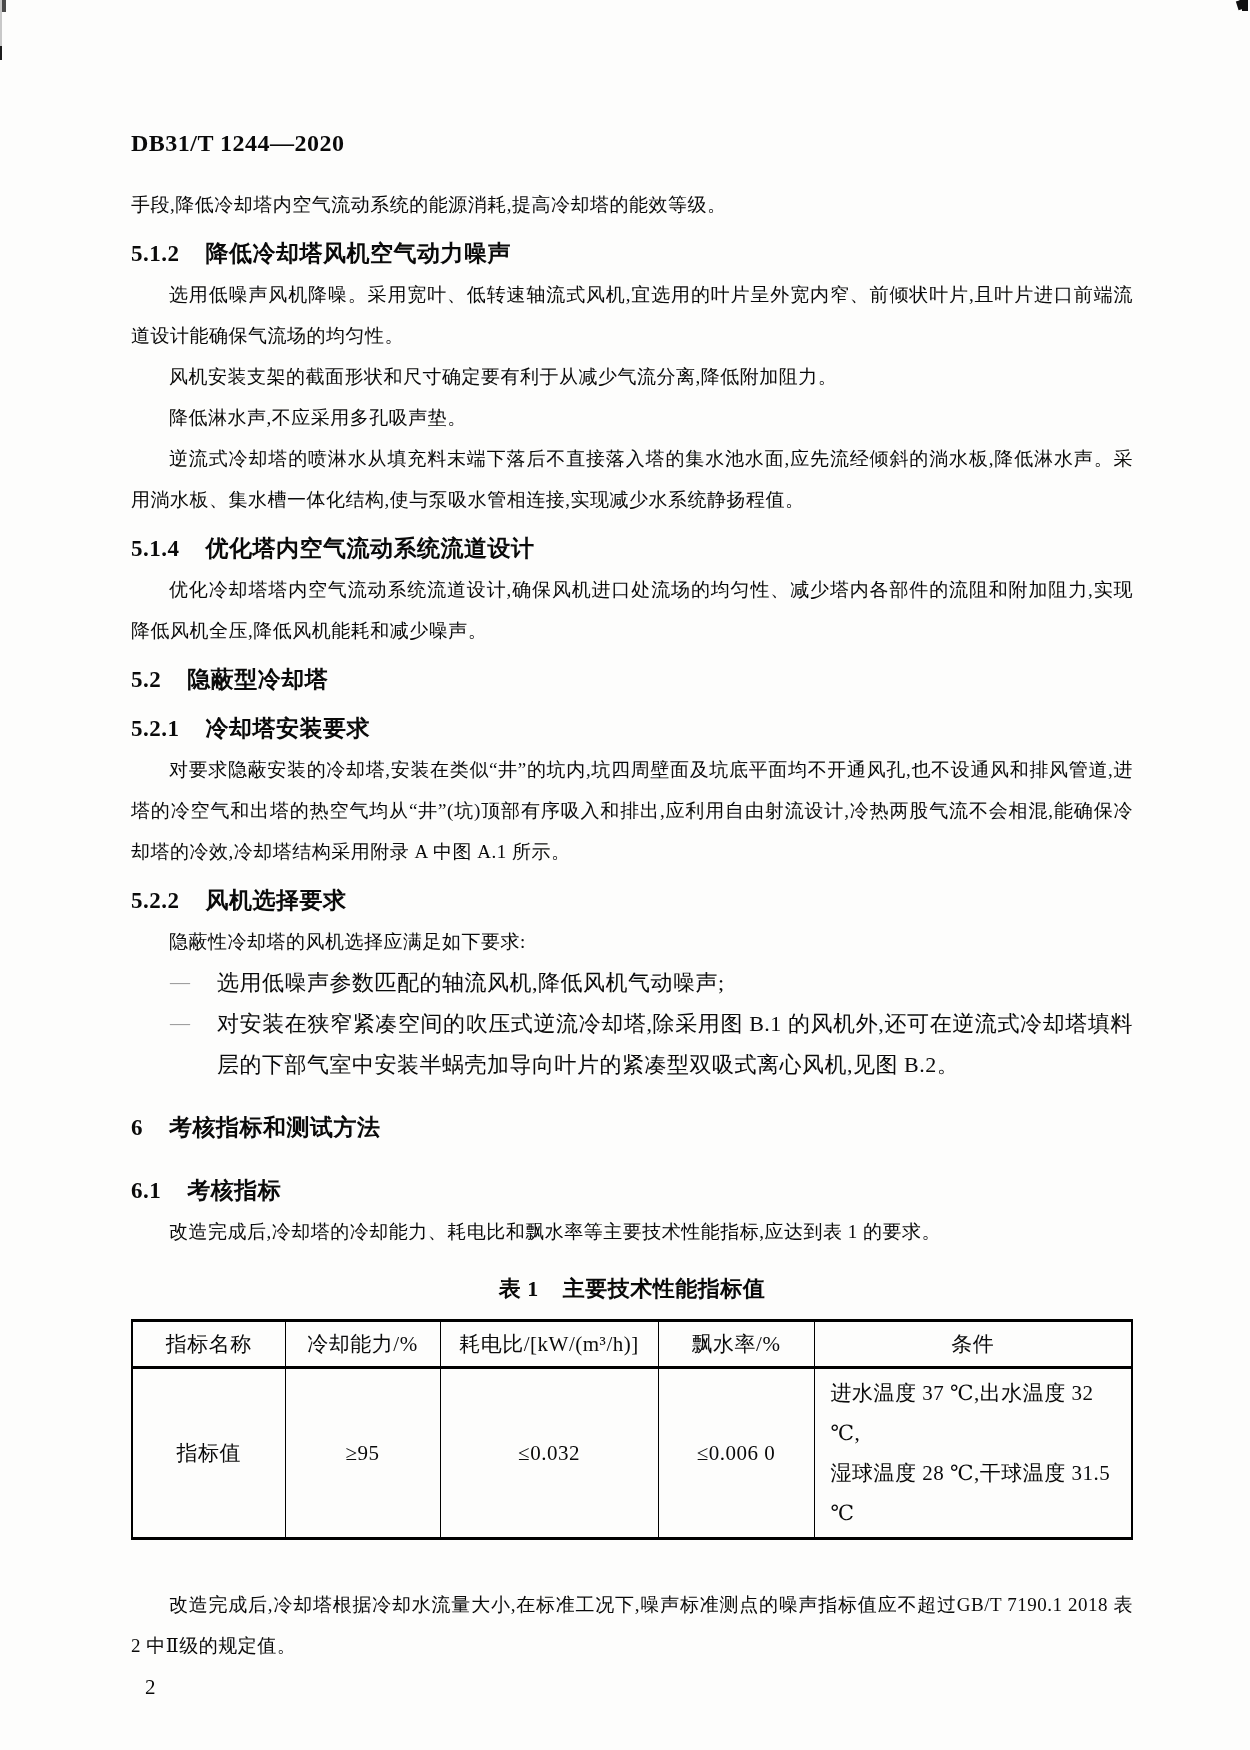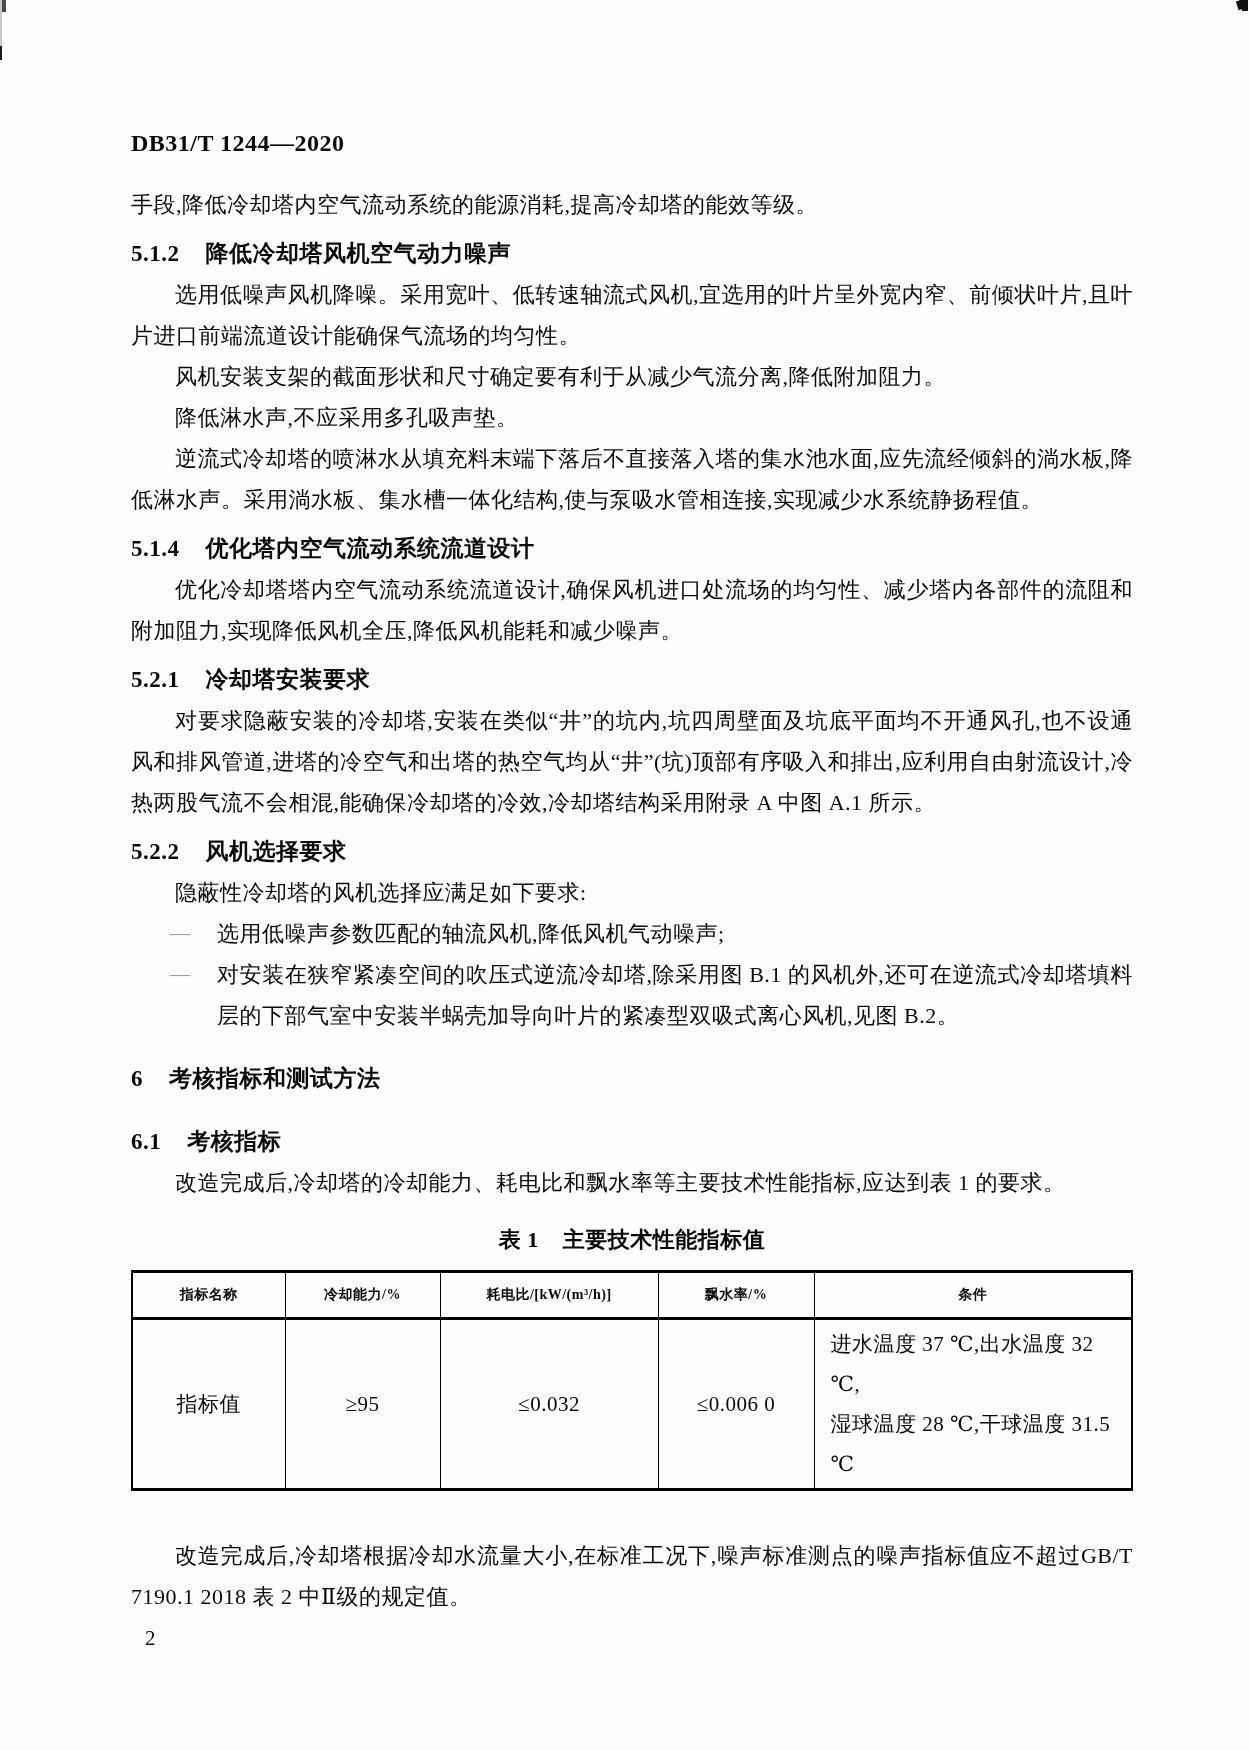--- a/index.html
+++ b/index.html
@@ -10,21 +10,21 @@
     font-family:"Liberation Serif","DejaVu Serif",serif;
     color:#0a0a0a;
     overflow:hidden;
   }
   .content{position:absolute;left:131px;top:128px;width:1002px;}
   .doc-code{
     font-weight:700;font-size:24px;line-height:30px;
     letter-spacing:.5px;margin-bottom:26px;
   }
   .para{
-    font-size:22px;line-height:41px;letter-spacing:.5px;
+    font-size:19px;line-height:41px;letter-spacing:.5px;
     text-indent:2em;margin:0;text-align:justify;
   }
   .para.no-indent{text-indent:0;}
   .heading{
     font-weight:700;font-size:23px;line-height:41px;
     margin:8px 0 0 0;letter-spacing:.5px;
   }
   .heading .h-num{margin-right:26px;}
   .heading.chapter{margin-top:22px;}
   .list-item{
@@ -38,21 +38,21 @@
     text-align:center;font-weight:700;font-size:22px;
     line-height:41px;margin-top:16px;letter-spacing:.5px;
   }
   .table-caption .cap-label{margin-right:24px;}
   table.perf{
     width:100%;border-collapse:collapse;margin-top:10px;
     border:2px solid #000;border-top-width:3px;border-bottom-width:3px;
   }
   table.perf th{
     border:1px solid #000;border-bottom:3px solid #000;
-    font-size:14px;font-weight:700;height:44px;text-align:center;
+    font-size:21px;font-weight:400;height:44px;text-align:center;
     letter-spacing:.5px;padding:0 4px;
   }
   table.perf td{
     border:1px solid #000;font-size:21px;text-align:center;
     height:104px;letter-spacing:.5px;padding:0 20px;
   }
   table.perf td.cond{text-align:left;padding:4px 16px;}
   table.perf td.cond .cond-line{line-height:40px;font-size:21px;}
   .closing{margin-top:44px;}
   .page-number{
@@ -92,20 +92,23 @@
     <p class="para">风机安装支架的截面形状和尺寸确定要有利于从减少气流分离,降低附加阻力。</p>
 
     <p class="para">降低淋水声,不应采用多孔吸声垫。</p>
     <p class="para">逆流式冷却塔的喷淋水从填充料末端下落后不直接落入塔的集水池水面,应先流经倾斜的淌水板,降低淋水声。采用淌水板、集水槽一体化结构,使与泵吸水管相连接,实现减少水系统静扬程值。</p>
 
     <div class="heading">
       <span class="h-num">5.1.4</span><span class="h-title">优化塔内空气流动系统流道设计</span>
     </div>
     <p class="para">优化冷却塔塔内空气流动系统流道设计,确保风机进口处流场的均匀性、减少塔内各部件的流阻和附加阻力,实现降低风机全压,降低风机能耗和减少噪声。</p>
 
+    <div class="heading">
+      <span class="h-num">5.2</span><span class="h-title">隐蔽型冷却塔</span>
+    </div>
 
     <div class="heading">
       <span class="h-num">5.2.1</span><span class="h-title">冷却塔安装要求</span>
     </div>
     <p class="para">对要求隐蔽安装的冷却塔,安装在类似“井”的坑内,坑四周壁面及坑底平面均不开通风孔,也不设通风和排风管道,进塔的冷空气和出塔的热空气均从“井”(坑)顶部有序吸入和排出,应利用自由射流设计,冷热两股气流不会相混,能确保冷却塔的冷效,冷却塔结构采用附录 A 中图 A.1 所示。</p>
 
     <div class="heading">
       <span class="h-num">5.2.2</span><span class="h-title">风机选择要求</span>
     </div>
     <p class="para">隐蔽性冷却塔的风机选择应满足如下要求:</p>

